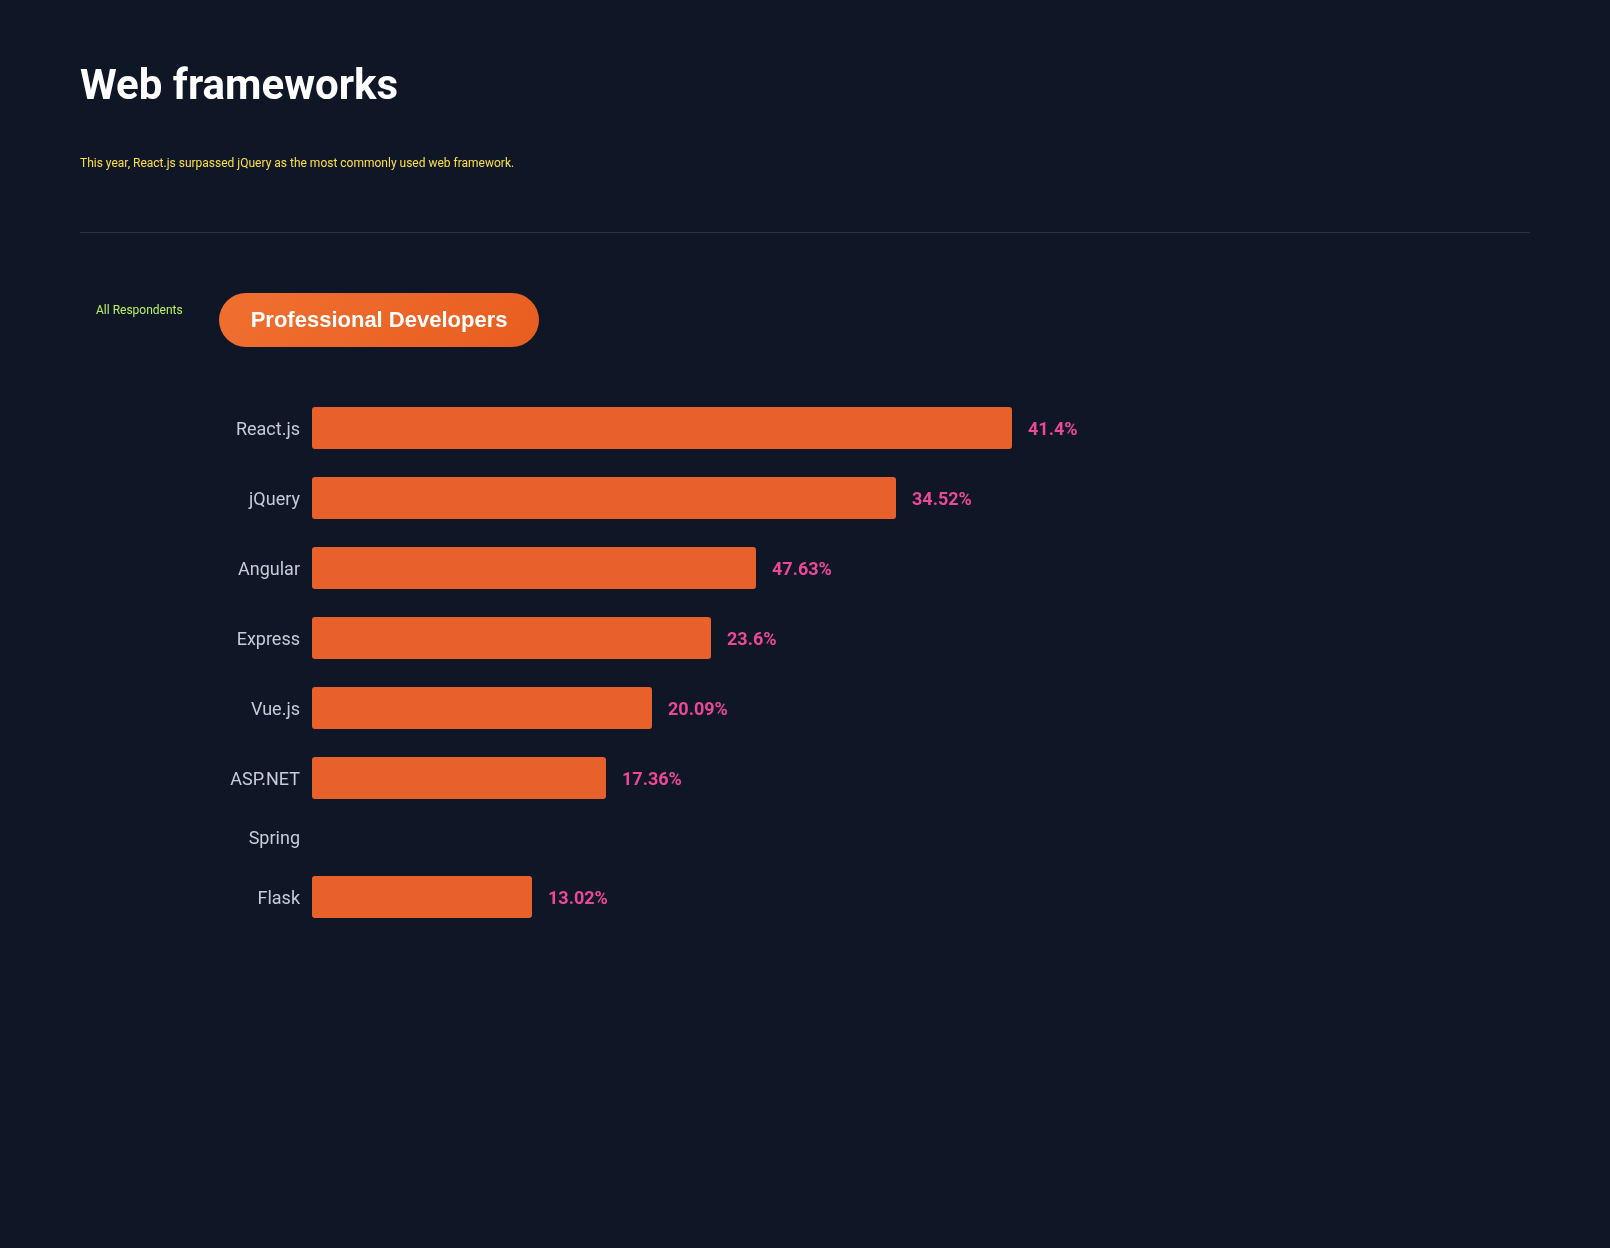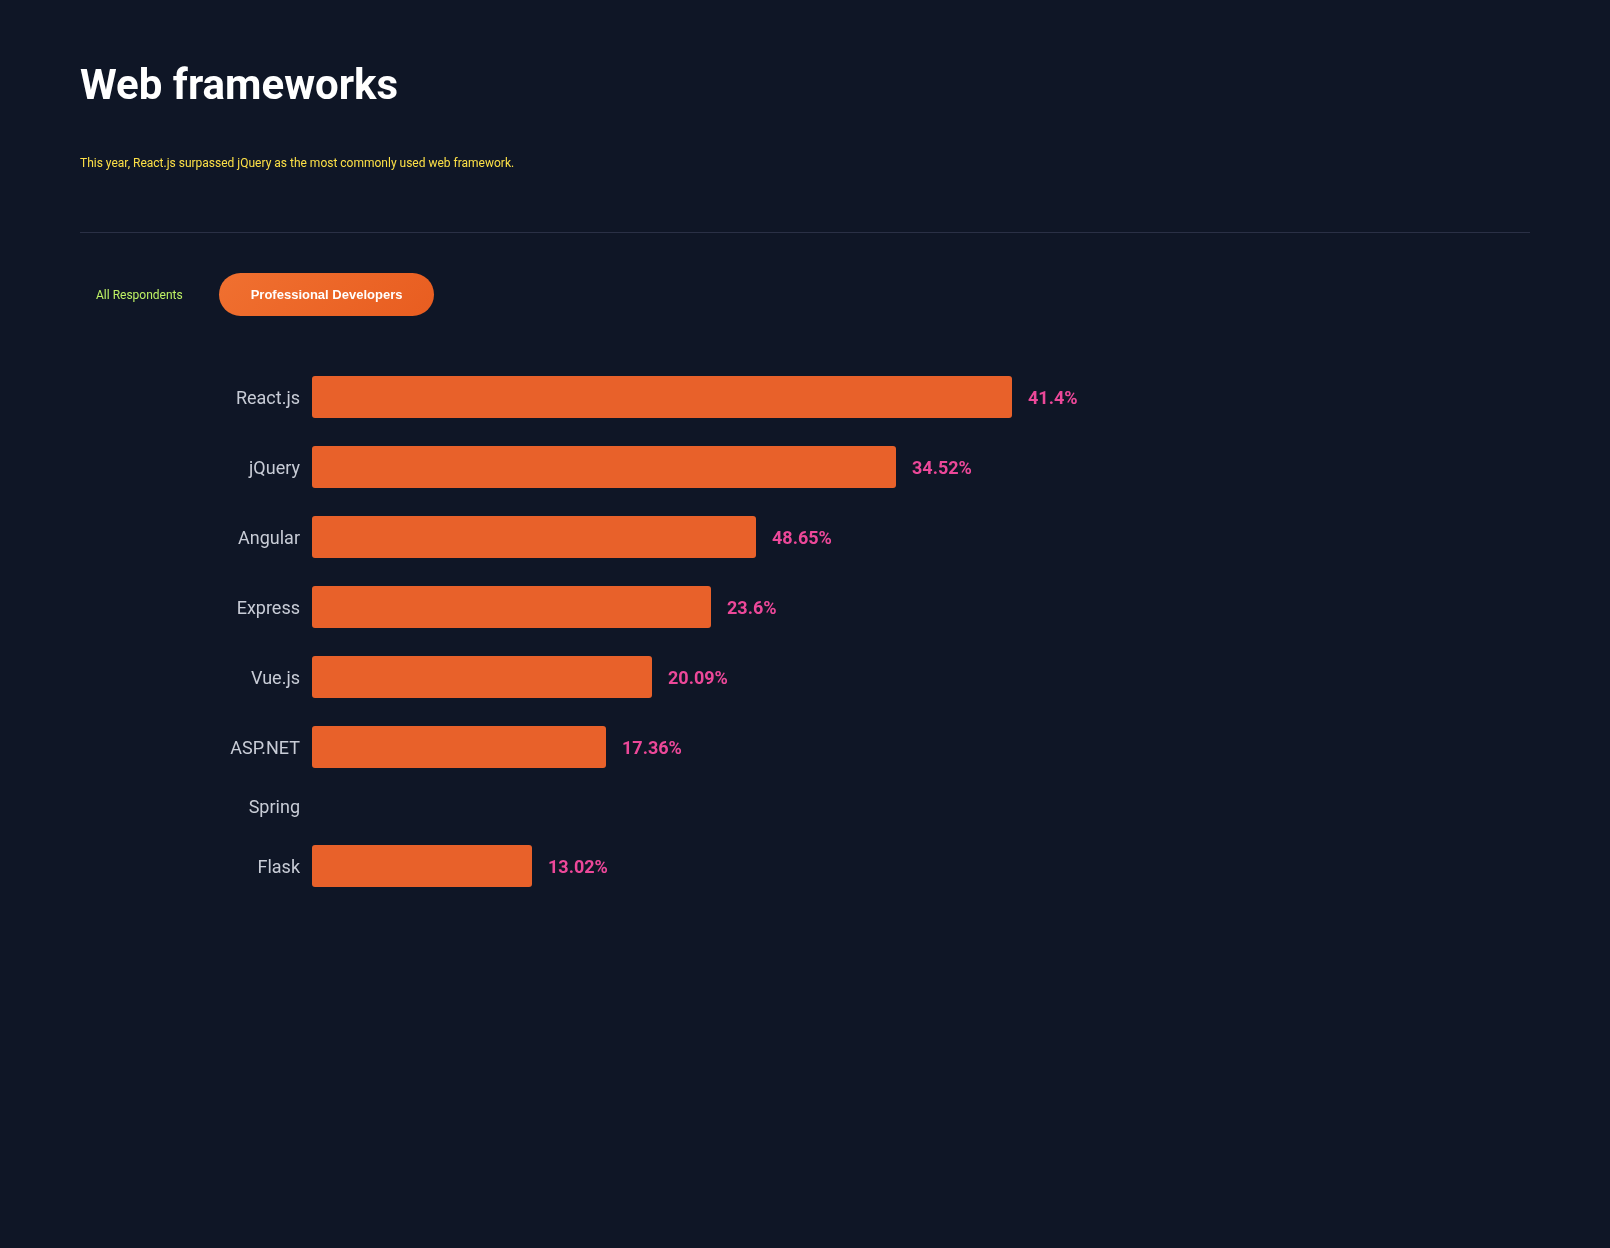--- a/index.html
+++ b/index.html
@@ -49,26 +49,27 @@
     .tab-all {
       font-size: 12px;
       color: #bef264;
       cursor: pointer;
       padding: 10px 16px;
     }
 
     .tab-pro {
       background: linear-gradient(135deg, #f07030, #e85d20);
       color: #ffffff;
-      font-size: 13px;
+      font-size: 22px;
       font-weight: 600;
       padding: 14px 32px;
       border-radius: 30px;
       cursor: pointer;
       border: none;
+      margin-top: 20px;
     }
 
     .chart-container {
       display: flex;
       flex-direction: column;
       gap: 28px;
       padding-left: 40px;
     }
 
     .chart-row {
@@ -131,21 +132,21 @@
       <span class="framework-label">jQuery</span>
       <div class="bar-wrapper">
         <div class="bar" style="width: 584px;"></div>
         <span class="bar-value">34.52%</span>
       </div>
     </div>
     <div class="chart-row">
       <span class="framework-label">Angular</span>
       <div class="bar-wrapper">
         <div class="bar" style="width: 444px;"></div>
-        <span class="bar-value">48.65%</span>
+        <span class="bar-value">47.63%</span>
       </div>
     </div>
     <div class="chart-row">
       <span class="framework-label">Express</span>
       <div class="bar-wrapper">
         <div class="bar" style="width: 399px;"></div>
         <span class="bar-value">23.6%</span>
       </div>
     </div>
     <div class="chart-row">

